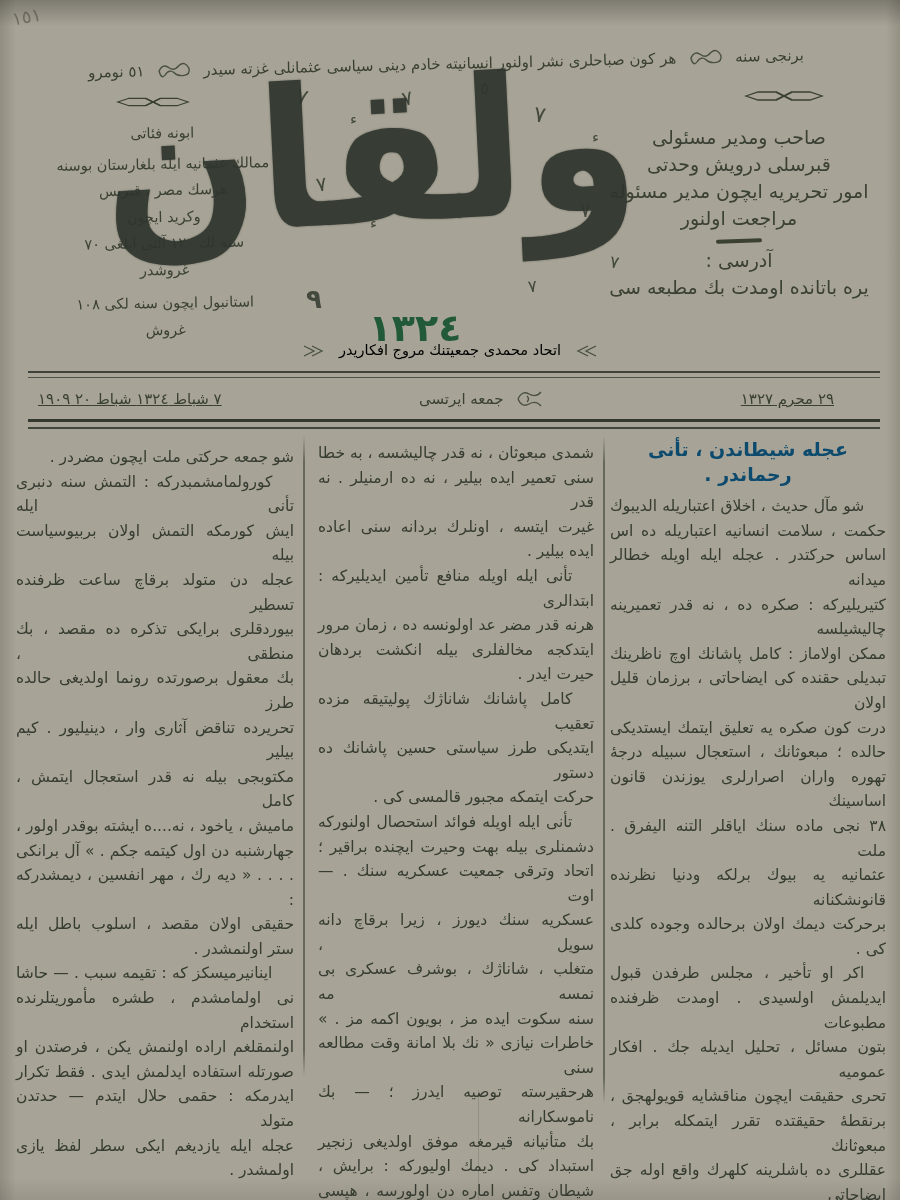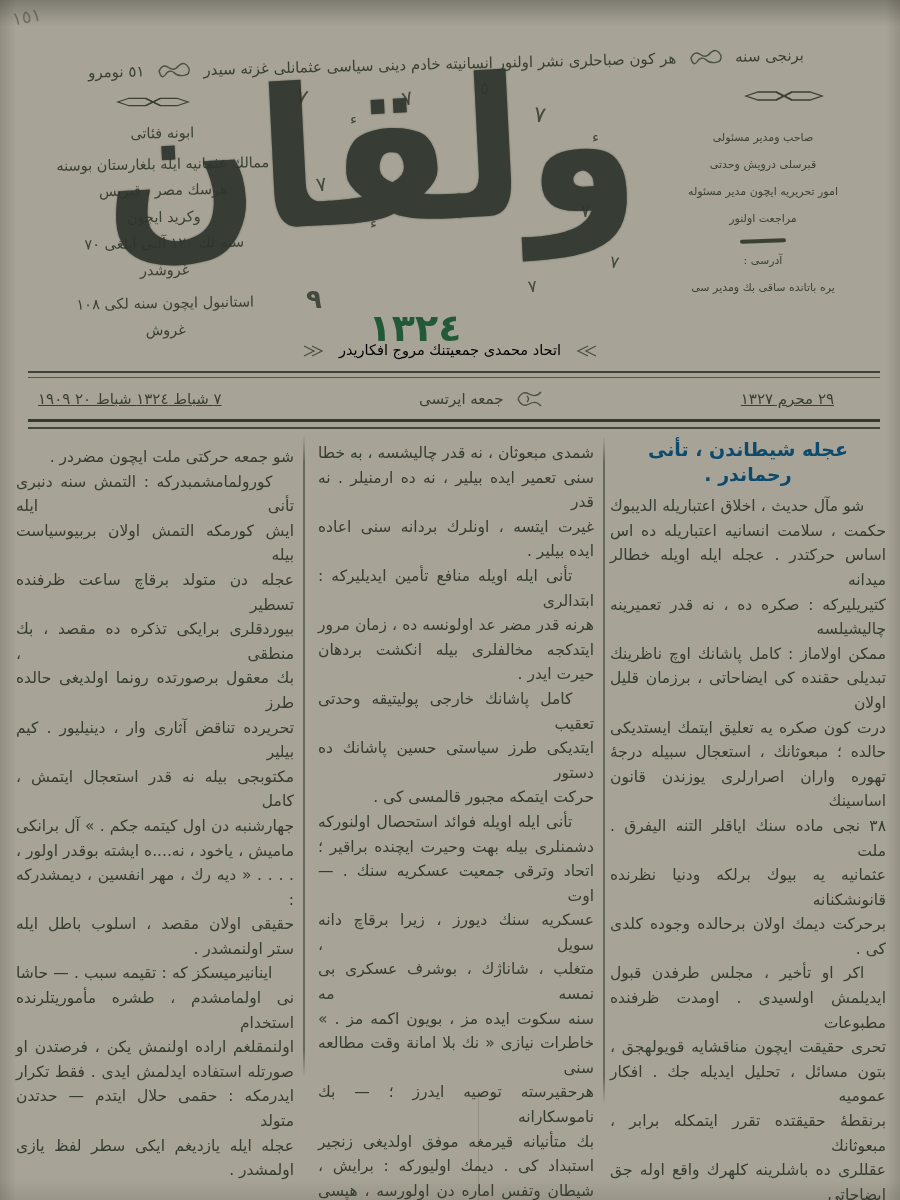--- a/index.html
+++ b/index.html
@@ -45,22 +45,22 @@
   .ribbon2{left:744px; top:90px; width:80px; height:12px;}
   
   .sub-block{
     position:absolute; top:120px; left:36px; width:256px;
     text-align:center; font-size:14.5px; line-height:26.5px;
     transform:rotate(-1deg); color:#3a4134;
   }
   .sub-block .li-item:nth-child(1){margin-bottom:4px;}
   .sub-block .li-item:nth-child(7){margin-top:7px;}
   .mgmt-block{
-    position:absolute; top:124px; left:628px; width:270px;
-    text-align:center; font-size:11px; line-height:27px; color:#3a4134;
+    position:absolute; top:124px; left:604px; width:270px;
+    text-align:center; font-size:19px; line-height:27px; color:#3a4134;
   }
   .mgmt-divider{
     width:46px; height:4px; background:#3a4130; margin:7px auto 4px auto;
     border-radius:2px; transform:rotate(-2deg);
   }
   
   .title-wrap{position:absolute; left:276px; top:78px; width:362px; height:268px;}
   .title-text{
     position:absolute; left:0; right:0; top:-18px; text-align:center;
     font-size:182px; font-weight:bold; color:#2e352d;
@@ -165,21 +165,21 @@
 
   <div class="mgmt-block">
     <div>
         <div class="li-item">صاحب ومدير مسئولى</div>
         <div class="li-item">قبرسلى درويش وحدتى</div>
         <div class="li-item">امور تحريريه ايچون مدير مسئوله</div>
         <div class="li-item">مراجعت اولنور</div>
       </div>
     <div class="mgmt-divider"></div>
     <div>آدرسى :</div>
-    <div>يره باتانده ساقى بك ومدير سى</div>
+    <div>يره باتانده اومدت بك مطبعه سى</div>
   </div>
 
   <div class="title-wrap">
     <div class="title-marks">
         <span class="li-item">٧</span>
         <span class="li-item">ء</span>
         <span class="li-item">٧</span>
         <span class="li-item">٥</span>
         <span class="li-item">٧</span>
         <span class="li-item">ء</span>
@@ -234,41 +234,41 @@
           <div class="line">حالده ؛ مبعوثانك ، استعجال سبيله درجهٔ</div>
           <div class="line">تهوره واران اصرارلرى يوزندن قانون اساسينك</div>
           <div class="line">٣٨ نجى ماده سنك اياقلر التنه اليفرق . ملت</div>
           <div class="line">عثمانيه يه بيوك برلكه ودنيا نظرنده قانونشكنانه</div>
           <div class="line">برحركت ديمك اولان برحالده وجوده كلدى</div>
           <div class="line last">كى .</div>
         </div>
         <div class="para">
           <div class="line">اكر او تأخير ، مجلس طرفدن قبول</div>
           <div class="line">ايديلمش اولسيدى . اومدت ظرفنده مطبوعات</div>
+          <div class="line">بتون مسائل ، تحليل ايديله جك . افكار عموميه</div>
           <div class="line">تحرى حقيقت ايچون مناقشايه قويولهجق ،</div>
-          <div class="line">بتون مسائل ، تحليل ايديله جك . افكار عموميه</div>
           <div class="line">برنقطهٔ حقيقتده تقرر ايتمكله برابر ، مبعوثانك</div>
           <div class="line">عقللرى ده باشلرينه كلهرك واقع اوله جق ايضاحاتى</div>
         </div>
       </div>
   </div>
   <div class="col col-mid continuation">
     <div>
         <div class="para">
           <div class="line">شمدى مبعوثان ، نه قدر چاليشسه ، به خطا</div>
           <div class="line">سنى تعمير ايده بيلير ، نه ده ارمنيلر . نه قدر</div>
           <div class="line last">غيرت ايتسه ، اونلرك بردانه سنى اعاده ايده بيلير .</div>
         </div>
         <div class="para">
           <div class="line">تأنى ايله اويله منافع تأمين ايديليركه : ابتدالرى</div>
           <div class="line">هرنه قدر مضر عد اولونسه ده ، زمان مرور</div>
           <div class="line last">ايتدكجه مخالفلرى بيله انكشت بردهان حيرت ايدر .</div>
         </div>
         <div class="para">
-          <div class="line">كامل پاشانك خارجى پوليتيقه وحدتى تعقيب</div>
+          <div class="line">كامل پاشانك شاناژك پوليتيقه مزده تعقيب</div>
           <div class="line">ايتديكى طرز سياستى حسين پاشانك ده دستور</div>
           <div class="line last">حركت ايتمكه مجبور قالمسى كى .</div>
         </div>
         <div class="para">
           <div class="line">تأنى ايله اويله فوائد استحصال اولنوركه</div>
           <div class="line">دشمنلرى بيله بهت وحيرت ايچنده براقير ؛</div>
           <div class="line">اتحاد وترقى جمعيت عسكريه سنك . — اوت</div>
           <div class="line">عسكريه سنك ديورز ، زيرا برقاچ دانه سويل ،</div>
           <div class="line">متغلب ، شاناژك ، بوشرف عسكرى بى نمسه مه</div>
           <div class="line">سنه سكوت ايده مز ، بويون اكمه مز . »</div>
@@ -286,22 +286,22 @@
           <div class="line last">شو جمعه حركتى ملت ايچون مضردر .</div>
         </div>
         <div class="para">
           <div class="line">كورولمامشمبدركه : التمش سنه دنبرى تأنى ايله</div>
           <div class="line">ايش كورمكه التمش اولان بربيوسياست بيله</div>
           <div class="line">عجله دن متولد برقاچ ساعت ظرفنده تسطير</div>
           <div class="line">بيوردقلرى برايكى تذكره ده مقصد ، بك منطقى ،</div>
           <div class="line">بك معقول برصورتده رونما اولديغى حالده طرز</div>
           <div class="line">تحريرده تناقض آثارى وار ، دينيليور . كيم بيلير</div>
           <div class="line">مكتوبجى بيله نه قدر استعجال ايتمش ، كامل</div>
+          <div class="line">ماميش ، ياخود ، نه....ه ايشته بوقدر اولور ،</div>
           <div class="line">جهارشنبه دن اول كيتمه جكم . » آل برانكى</div>
-          <div class="line">ماميش ، ياخود ، نه....ه ايشته بوقدر اولور ،</div>
           <div class="line">. . . . « ديه رك ، مهر انفسين ، ديمشدركه :</div>
           <div class="line last">حقيقى اولان مقصد ، اسلوب باطل ايله ستر اولنمشدر .</div>
         </div>
         <div class="para">
           <div class="line">اينانيرميسكز كه : تقيمه سبب . — حاشا</div>
           <div class="line">نى اولمامشدم ، طشره مأموريتلرنده استخدام</div>
           <div class="line">اولنمقلغم اراده اولنمش يكن ، فرصتدن او</div>
           <div class="line">صورتله استفاده ايدلمش ايدى . فقط تكرار</div>
           <div class="line">ايدرمكه : حقمى حلال ايتدم — حدتدن متولد</div>
           <div class="line last">عجله ايله يازديغم ايكى سطر لفظ يازى اولمشدر .</div>

